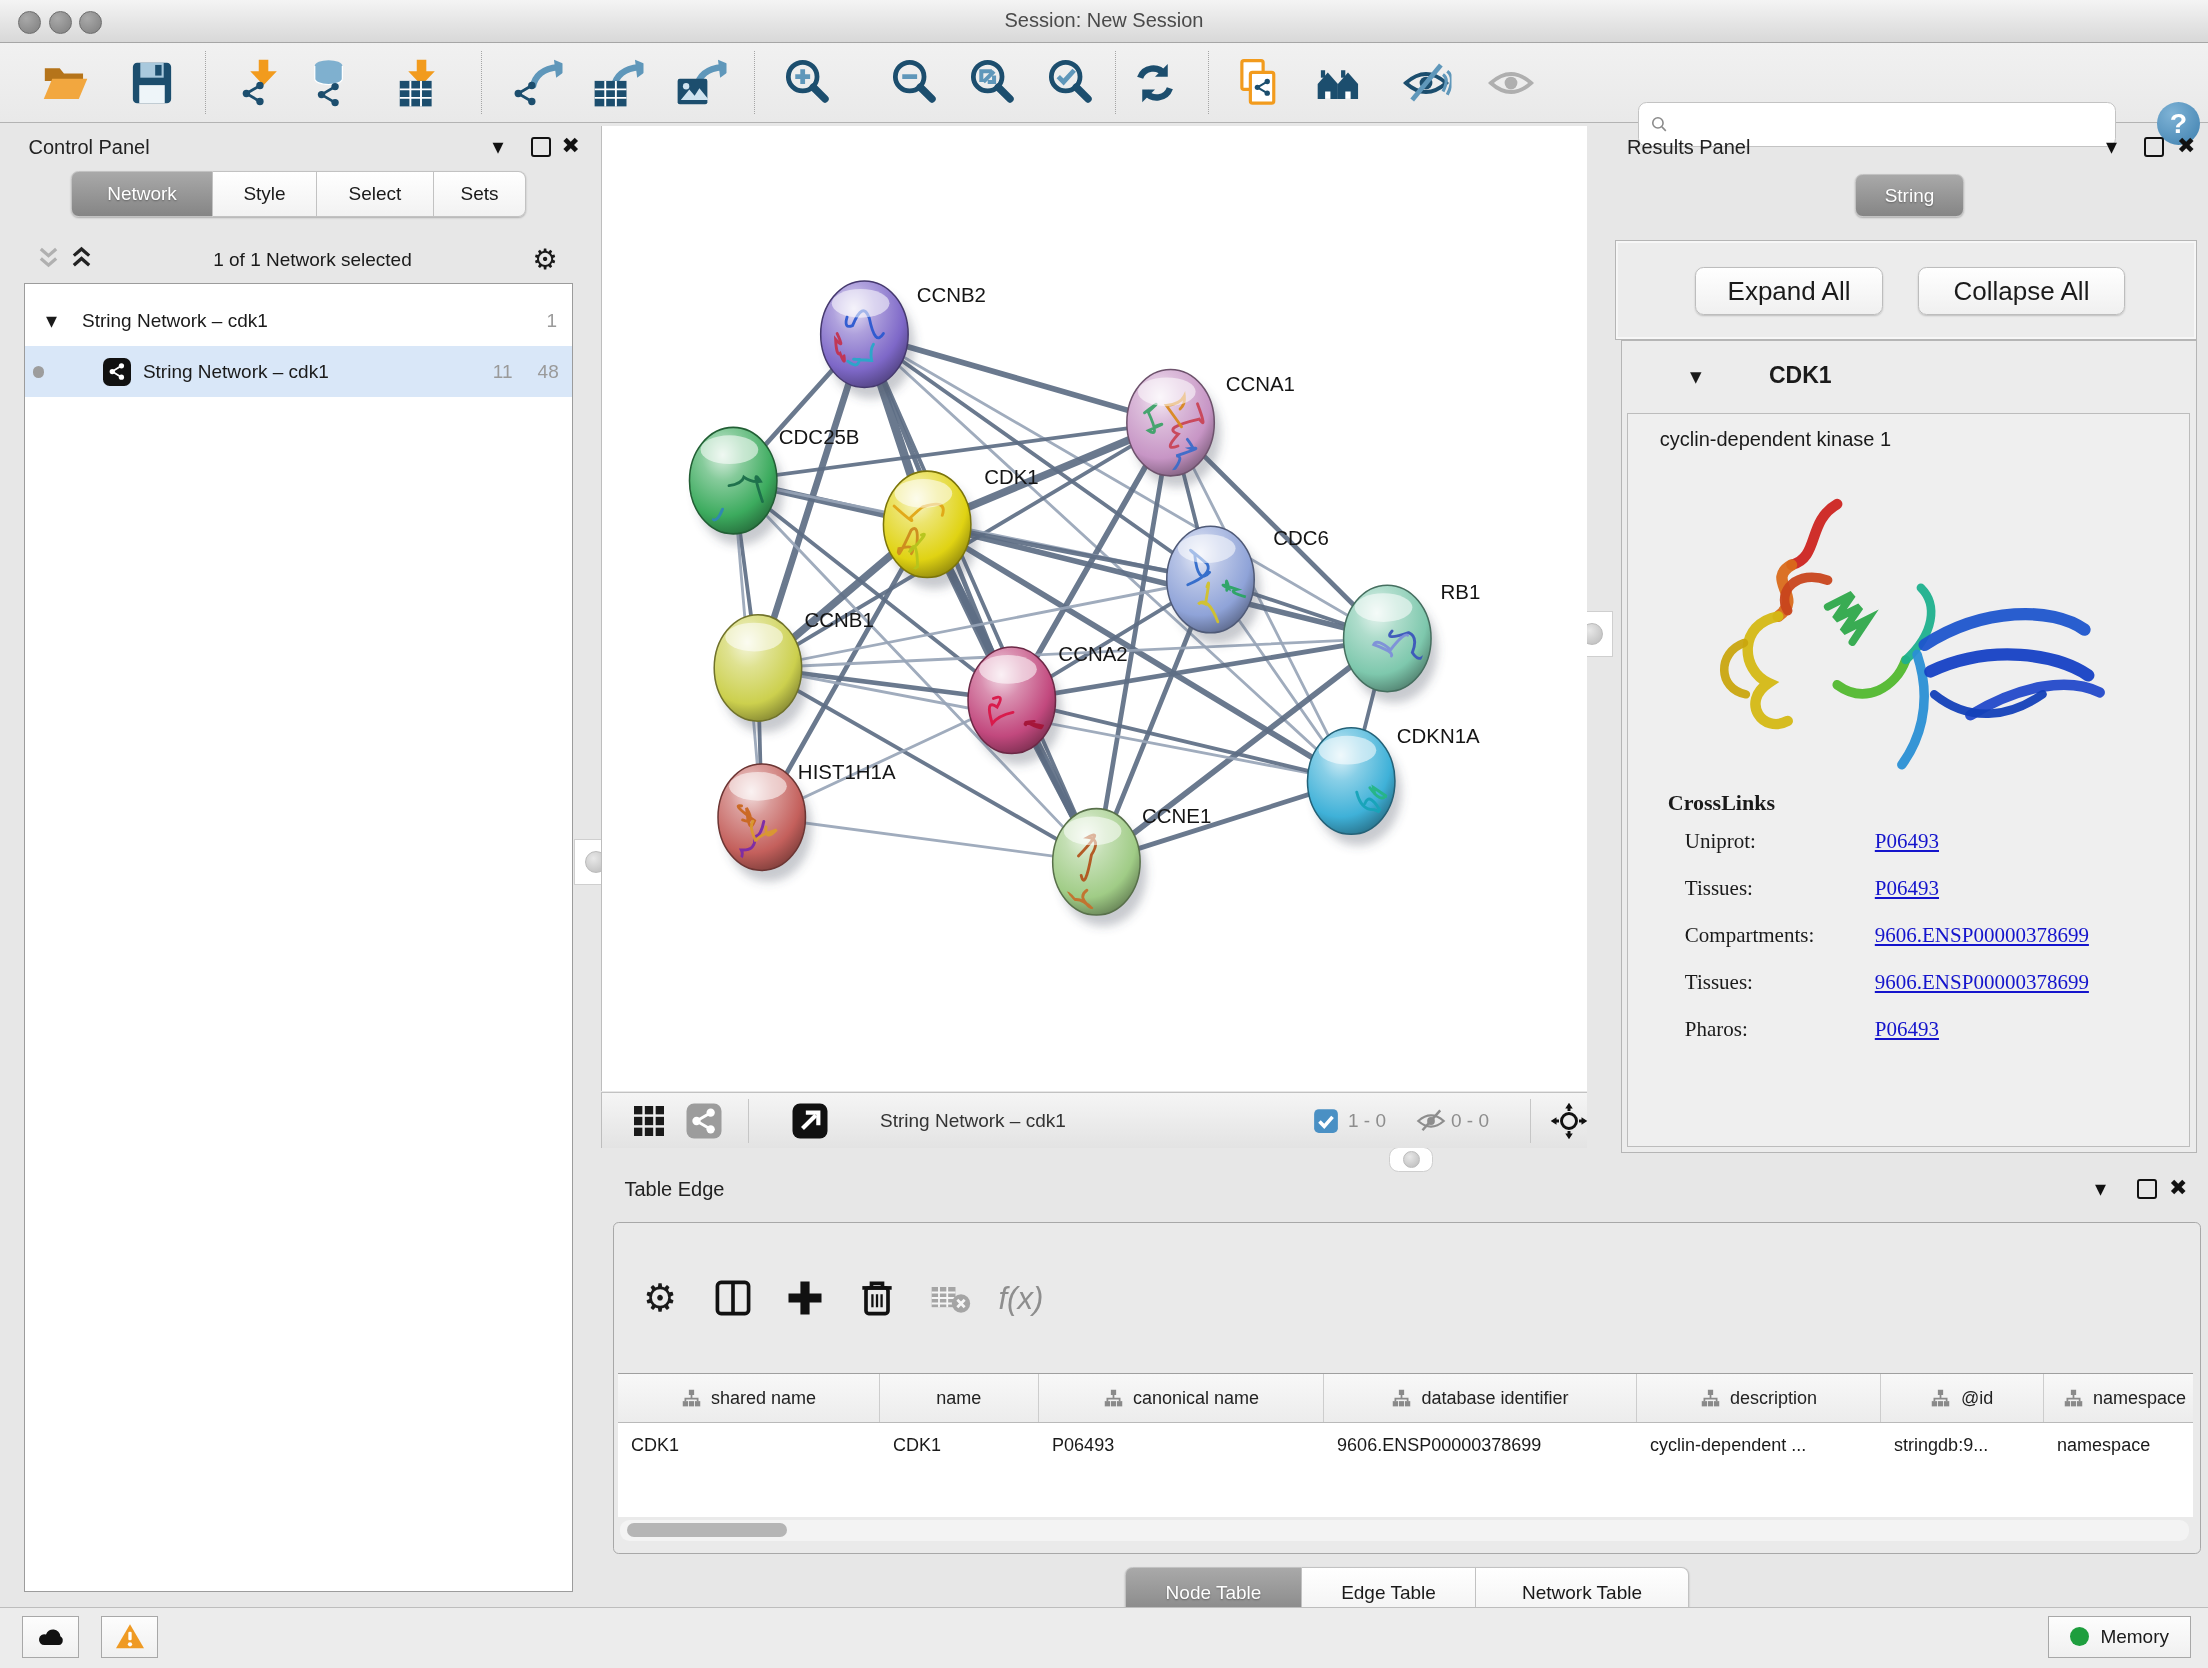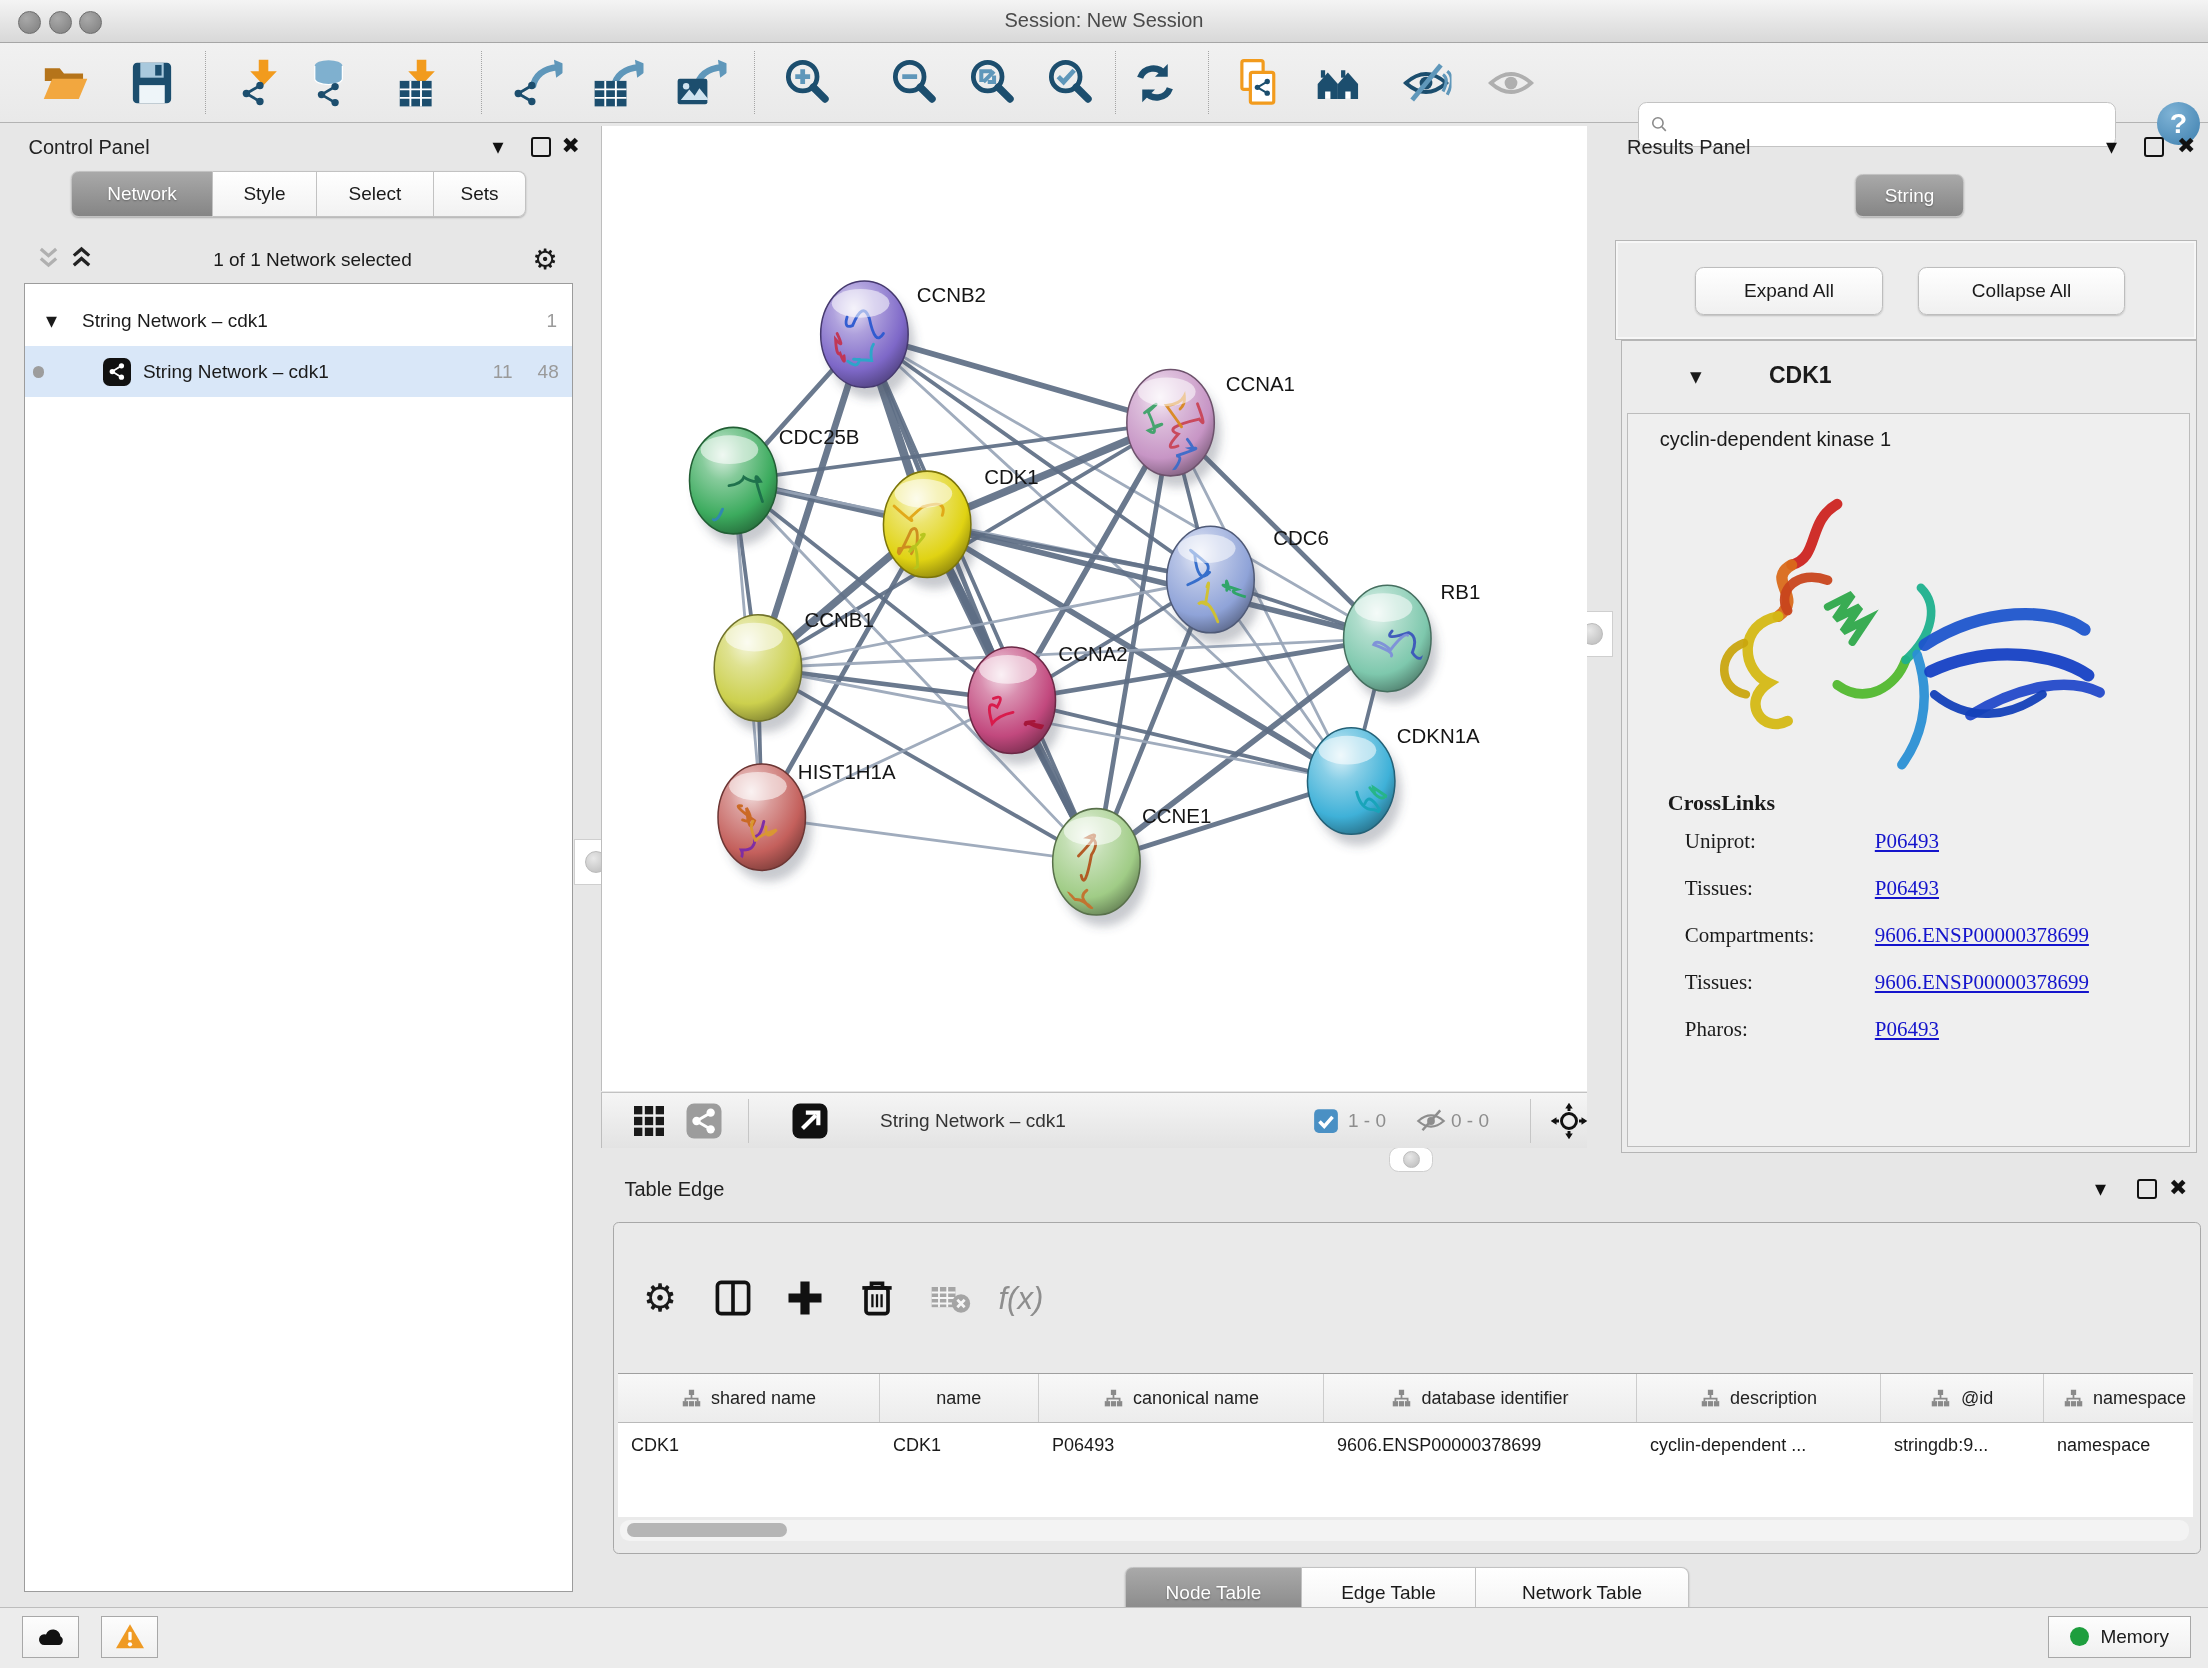--- a/index.html
+++ b/index.html
@@ -52,21 +52,21 @@
   .nt-icon svg{width:100%;height:100%;}
   .nt-sep{position:absolute;top:5.7px;height:44px;border-left:1.4px solid #c6c6c6;}
   .nt-text{position:absolute;top:50%;transform:translateY(-50%);font-size:19px;color:#333;}
   .nt-count{color:#8d8d8d;}
   
   .handle{position:absolute;background:#fff;border:1px solid #cfcfcf;display:flex;align-items:center;justify-content:center;cursor:pointer;}
   .handle .dot{width:20px;height:20px;border-radius:50%;background:radial-gradient(circle at 38% 32%,#e8e8e8,#b9b9b9);border:1px solid #bbb;}
   
   #rp-box1{left:1615px;top:240px;width:580px;height:98px;background:#ececec;border:1.4px solid #b5b5b5;box-shadow:inset 0 0 0 1.9px #f7f7f7;}
   .rp-btn{position:absolute;top:26px;height:46px;background:linear-gradient(#ffffff,#f0f0f0);
-    border:1px solid #bdbdbd;border-radius:8.6px;font-size:19px;display:flex;align-items:center;justify-content:center;
+    border:1px solid #bdbdbd;border-radius:8.6px;font-size:26px;display:flex;align-items:center;justify-content:center;
     box-shadow:0 1px 1.9px rgba(0,0,0,.2);cursor:pointer;}
   #rp-box2{left:1621px;top:340px;width:574px;height:811px;background:#ececec;border:1.4px solid #b5b5b5;}
   #rp-inner{position:absolute;left:4.8px;top:72px;width:561px;height:732px;background:#efefef;border:1.4px solid #bcbcbc;}
   #rp-gene{position:absolute;left:147px;top:21px;font-size:23px;font-weight:bold;}
   #rp-desc{position:absolute;left:32px;top:14.3px;font-size:20px;}
   #crosslinks{position:absolute;left:40px;top:376px;font-family:"Liberation Serif","DejaVu Serif",serif;}
   #crosslinks .xl-title{font-size:22px;font-weight:bold;margin-bottom:13.3px;}
   .xl-row{display:flex;margin-bottom:22px;font-size:21px;}
   .xl-label{width:190px;padding-left:17px;}
   .xl-value{color:#1414cc;text-decoration:underline;cursor:pointer;}

